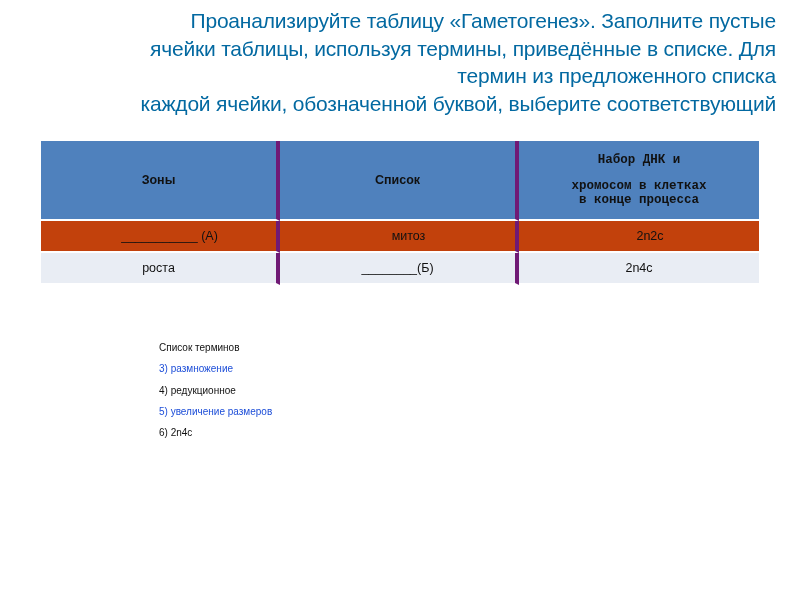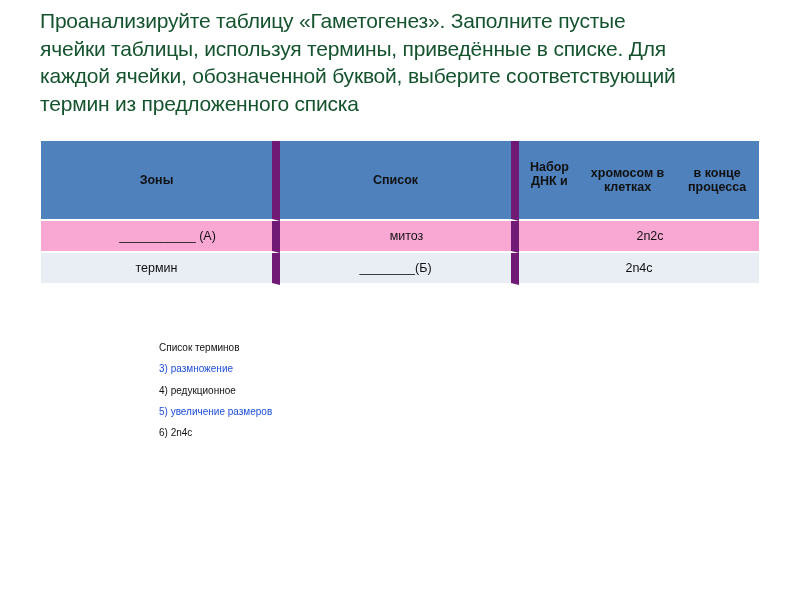--- a/index.html
+++ b/index.html
@@ -1,42 +1,42 @@
 <!DOCTYPE html>
 <html><head>
 <meta charset="utf-8">
 <style>
   html, body { margin:0; padding:0; }
   body { width:800px; height:600px; background:#ffffff; position:relative; overflow:hidden;
          font-family:"Liberation Sans", "DejaVu Sans", sans-serif; }
-  .title { position:absolute; left:40px; top:7px; width:720px; text-align:left;
-           color:#14532d; font-size:21px; line-height:27.5px; letter-spacing:-0.2px; }
+  .title { position:absolute; left:56px; top:7px; width:720px; text-align:right;
+           color:#0369a1; font-size:21px; line-height:27.5px; letter-spacing:-0.2px; }
   .title div { white-space:nowrap; }
   table.gt { position:absolute; left:41px; top:141px; width:718px; border-collapse:separate;
              border-spacing:0; table-layout:fixed; }
   table.gt th, table.gt td { text-align:center; color:#111; font-size:12.5px; padding:0;
-             border-right:8px solid #701a75; border-bottom:2px solid #ffffff; }
+             border-right:4px solid #701a75; border-bottom:2px solid #ffffff; }
   table.gt th:last-child, table.gt td:last-child { border-right:none; }
   table.gt th { background:#4f81bd; font-weight:bold; height:78px; color:#111; font-size:12.5px; }
-  table.gt tr.r1 td, table.gt tr.r3 td { background:#f9a8d4; height:30px;padding-left:22px; }
+  table.gt tr.r1 td, table.gt tr.r3 td { background:#c2410c; height:30px;padding-left:22px; }
   table.gt tr.r2 td { background:#e9edf4; height:30px; }
   table.gt tr.r3 td { border-bottom:none; }
-  .th3 { display:flex; align-items:center; justify-content:center; height:78px; }
+  .th3 { display:flex; flex-direction:column; align-items:center; justify-content:center; height:78px;font-family:Liberation Mono, monospace; }
   .th3 .l1 { margin-bottom:12px; }
   .terms { position:absolute; left:159px; top:337px; font-size:10px; line-height:21.3px; color:#111; }
   .terms .red { color:#1d4ed8; }
 </style>
 </head>
 <body>
 
 <div class="title">
   <div>Проанализируйте таблицу «Гаметогенез». Заполните пустые</div>
   <div>ячейки таблицы, используя термины, приведённые в списке. Для</div>
+  <div>термин из предложенного списка</div>
   <div>каждой ячейки, обозначенной буквой, выберите соответствующий</div>
-  <div>термин из предложенного списка</div>
 </div>
 
 <table class="gt">
   <colgroup>
       <col style="width:239px">
       <col style="width:239px">
       <col style="width:240px">
     </colgroup>
   <thead>
     <tr>
@@ -51,21 +51,21 @@
       </th>
     </tr>
   </thead>
   <tbody>
     <tr class="r1">
       <td>___________ (А)</td>
       <td>митоз</td>
       <td>2n2c</td>
     </tr>
     <tr class="r2">
-      <td>термин</td>
+      <td>роста</td>
       <td>________(Б)</td>
       <td>2n4c</td>
     </tr>
   </tbody>
 </table>
 
 <div class="terms">
   <div>Список терминов</div>
   <div class="red">3) размножение</div>
   <div>4) редукционное</div>

